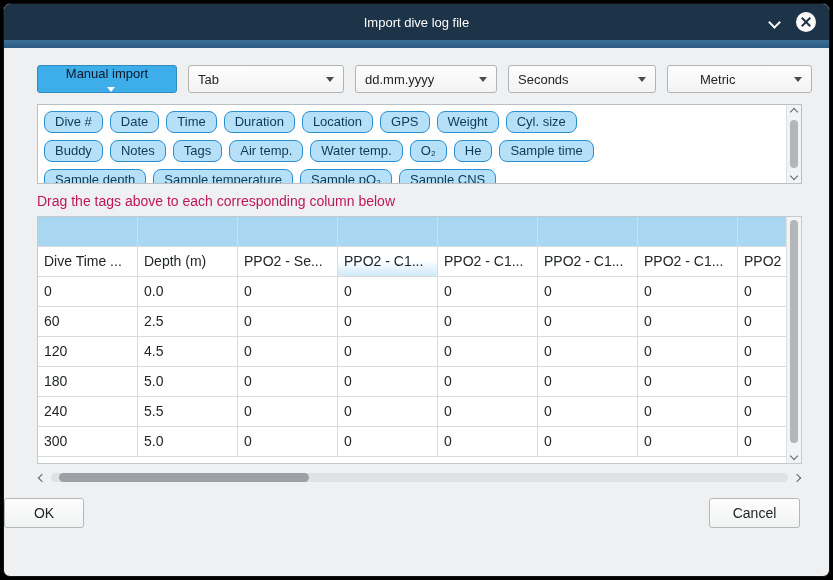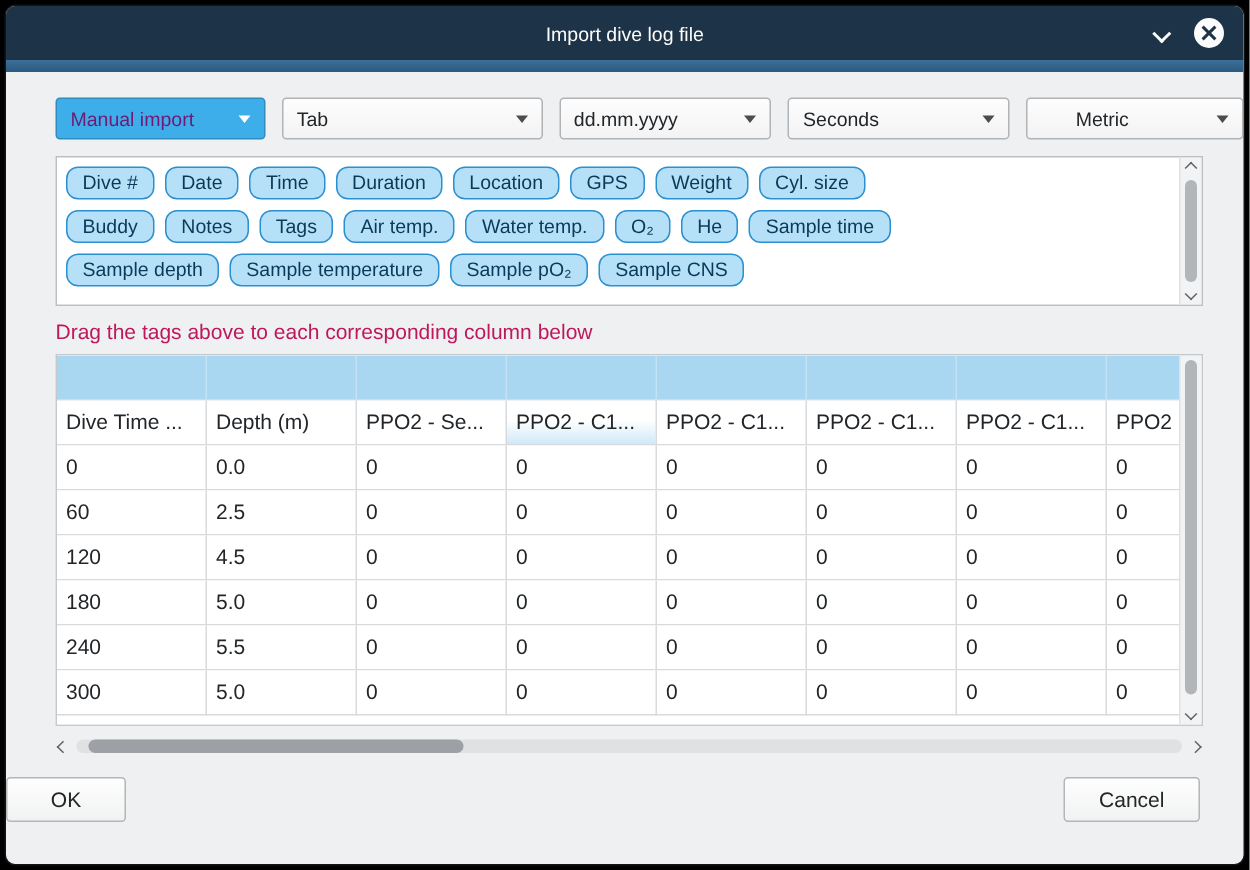--- a/index.html
+++ b/index.html
@@ -39,26 +39,26 @@
   .close-circle::after  { transform:rotate(-45deg); }
   
   .combo-row { display:flex; gap:11px; margin:17px 0 0 33px; }
   .combo {
     height:28px; box-sizing:border-box; border:1px solid #b0b4b7; border-radius:3px;
     background:linear-gradient(#fdfdfd,#f3f3f4);
     display:flex; align-items:center; justify-content:space-between;
     padding:0 9px; font-size:13px; color:#232629; cursor:pointer;
   }
   .combo .arrow { width:0; height:0; border-left:4px solid transparent; border-right:4px solid transparent; border-top:5px solid #4a4d4f; margin-left:8px; }
-  .combo.primary { background:#3daee9; border-color:#2f8cbd; color:#701a75; }
+  .combo.primary { background:#3daee9; border-color:#2f8cbd; color:#0f172a;flex-direction:column; }
   .combo.primary .arrow { border-top-color:#fff; }
-  .c0{width:140px;} .c1{width:174px;} .c2{width:142px;} .c3{width:148px;} .c4{width:145px;padding-left:32px;}
+  .c0{width:140px;} .c1{width:156px;} .c2{width:142px;} .c3{width:148px;} .c4{width:145px;padding-left:32px;}
   
   .tags-panel {
-    position:relative; margin:11px 0 0 33px; width:765px; height:100px;
+    position:relative; margin:11px 0 0 33px; width:765px; height:80px;
     background:#fff; border:1px solid #bcc0c2; box-sizing:border-box; overflow:hidden;
   }
   .tags-inner { padding:6px 20px 0 6px; display:flex; flex-direction:column; gap:7px; }
   .tag-row { display:flex; gap:7px; }
   .tag {
     height:22px; line-height:20px; padding:0 10px; box-sizing:border-box;
     background:#b6e0f8; border:1px solid #2a90d0; border-radius:8px;
     font-size:13px; color:#0b3a58; white-space:nowrap; cursor:grab;
   }
   .vscroll {

